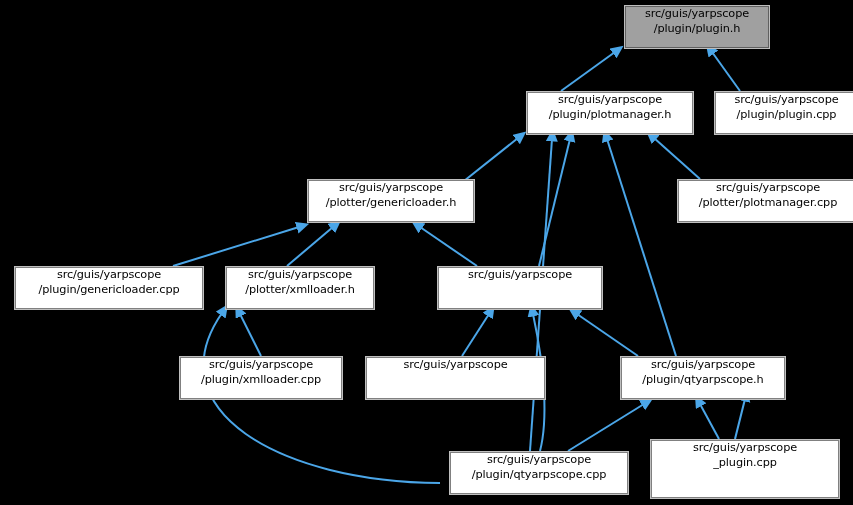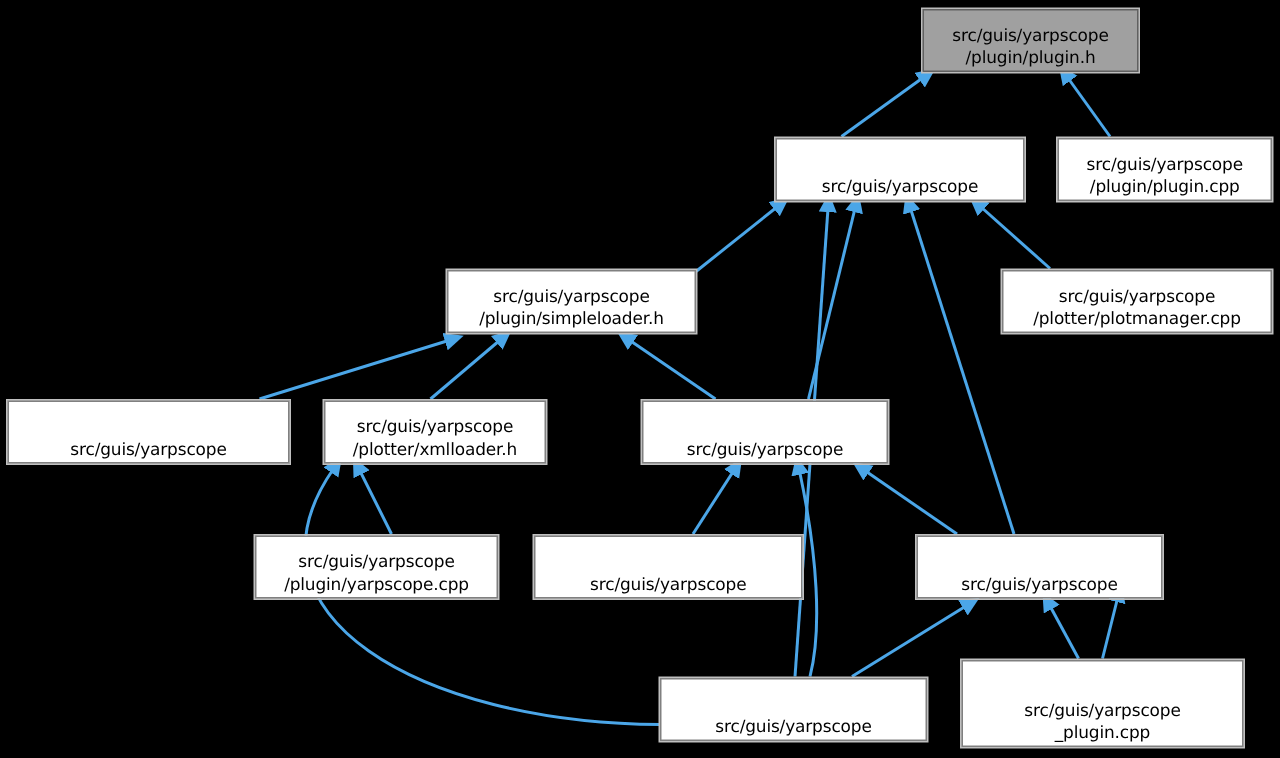--- a/index.html
+++ b/index.html
@@ -29,27 +29,28 @@
   }
   .node-box {
     position: absolute;
     box-sizing: border-box;
     background: #ffffff;
     border: 1px solid #808080;
     outline: 1px solid #c0c0c0;
     display: flex;
     flex-direction: column;
     align-items: center;
-    justify-content: flex-end;
+    justify-content: flex-start;
     text-align: center;
     color: #000000;
     font-size: 11.3px;
     line-height: 1.32;
     letter-spacing: -0.1px;
     white-space: pre;
+    margin-left: 10px;
   }
   .node-box.highlight {
     background: #a0a0a0;
     border: 1px solid #606060;
     outline: 1px solid #bdbdbd;
   }
   .node-label {
     display: block;
     pointer-events: none;
   }
@@ -82,27 +83,27 @@
         <path d="M 540,451 C 548,420 545,370 533,314" fill="none" stroke="#4ba6e8" stroke-width="2" marker-end="url(#arrowhead)"></path>
         <path d="M 638,356 L 577,314" fill="none" stroke="#4ba6e8" stroke-width="2" marker-end="url(#arrowhead)"></path>
         <path d="M 568,451 L 644,404" fill="none" stroke="#4ba6e8" stroke-width="2" marker-end="url(#arrowhead)"></path>
         <path d="M 719,439 L 700,404" fill="none" stroke="#4ba6e8" stroke-width="2" marker-end="url(#arrowhead)"></path>
         <path d="M 735,439 L 745,399" fill="none" stroke="#4ba6e8" stroke-width="2" marker-end="url(#arrowhead)"></path>
       </g>
   </svg>
 
   <div id="nodes-layer">
       <div class="node-box highlight" style="left: 615px; top: 6px; width: 144px; height: 42px;"><span class="node-label">src/guis/yarpscope</span><span class="node-label">/plugin/plugin.h</span></div>
-      <div class="node-box" style="left: 517px; top: 92px; width: 166px; height: 42px;"><span class="node-label">src/guis/yarpscope</span></div>
+      <div class="node-box" style="left: 517px; top: 92px; width: 166px; height: 42px;"><span class="node-label">src/guis/yarpscope</span><span class="node-label">/plugin/plotmanager.h</span></div>
       <div class="node-box" style="left: 705px; top: 92px; width: 143px; height: 42px;"><span class="node-label">src/guis/yarpscope</span><span class="node-label">/plugin/plugin.cpp</span></div>
-      <div class="node-box" style="left: 298px; top: 180px; width: 166px; height: 42px;"><span class="node-label">src/guis/yarpscope</span><span class="node-label">/plugin/simpleloader.h</span></div>
+      <div class="node-box" style="left: 298px; top: 180px; width: 166px; height: 42px;"><span class="node-label">src/guis/yarpscope</span><span class="node-label">/plotter/genericloader.h</span></div>
       <div class="node-box" style="left: 668px; top: 180px; width: 180px; height: 42px;"><span class="node-label">src/guis/yarpscope</span><span class="node-label">/plotter/plotmanager.cpp</span></div>
-      <div class="node-box" style="left: 5px; top: 267px; width: 188px; height: 42px;"><span class="node-label">src/guis/yarpscope</span></div>
+      <div class="node-box" style="left: 5px; top: 267px; width: 188px; height: 42px;"><span class="node-label">src/guis/yarpscope</span><span class="node-label">/plugin/genericloader.cpp</span></div>
       <div class="node-box" style="left: 216px; top: 267px; width: 148px; height: 42px;"><span class="node-label">src/guis/yarpscope</span><span class="node-label">/plotter/xmlloader.h</span></div>
       <div class="node-box" style="left: 428px; top: 267px; width: 164px; height: 42px;"><span class="node-label">src/guis/yarpscope</span></div>
-      <div class="node-box" style="left: 170px; top: 357px; width: 162px; height: 42px;"><span class="node-label">src/guis/yarpscope</span><span class="node-label">/plugin/yarpscope.cpp</span></div>
+      <div class="node-box" style="left: 170px; top: 357px; width: 162px; height: 42px;"><span class="node-label">src/guis/yarpscope</span><span class="node-label">/plugin/xmlloader.cpp</span></div>
       <div class="node-box" style="left: 356px; top: 357px; width: 179px; height: 42px;"><span class="node-label">src/guis/yarpscope</span></div>
-      <div class="node-box" style="left: 611px; top: 357px; width: 164px; height: 42px;"><span class="node-label">src/guis/yarpscope</span></div>
-      <div class="node-box" style="left: 440px; top: 452px; width: 178px; height: 42px;"><span class="node-label">src/guis/yarpscope</span></div>
+      <div class="node-box" style="left: 611px; top: 357px; width: 164px; height: 42px;"><span class="node-label">src/guis/yarpscope</span><span class="node-label">/plugin/qtyarpscope.h</span></div>
+      <div class="node-box" style="left: 440px; top: 452px; width: 178px; height: 42px;"><span class="node-label">src/guis/yarpscope</span><span class="node-label">/plugin/qtyarpscope.cpp</span></div>
       <div class="node-box" style="left: 641px; top: 440px; width: 188px; height: 58px;"><span class="node-label">src/guis/yarpscope</span><span class="node-label">_plugin.cpp</span></div>
     </div>
 
 </div>
 
 </body></html>

